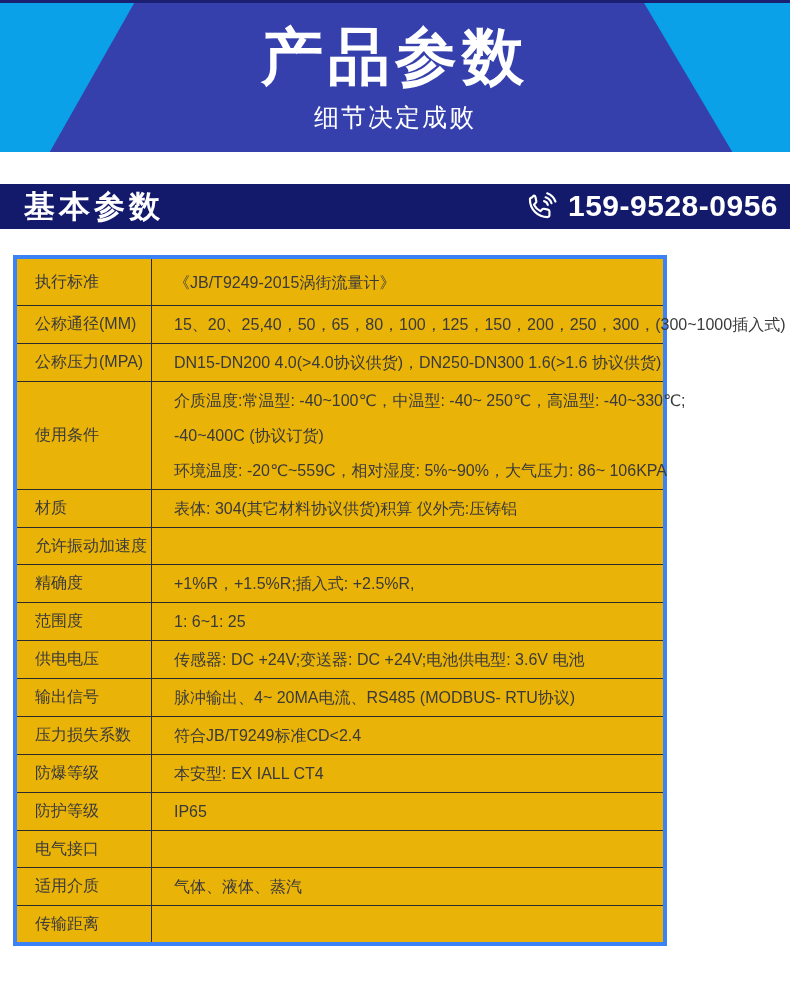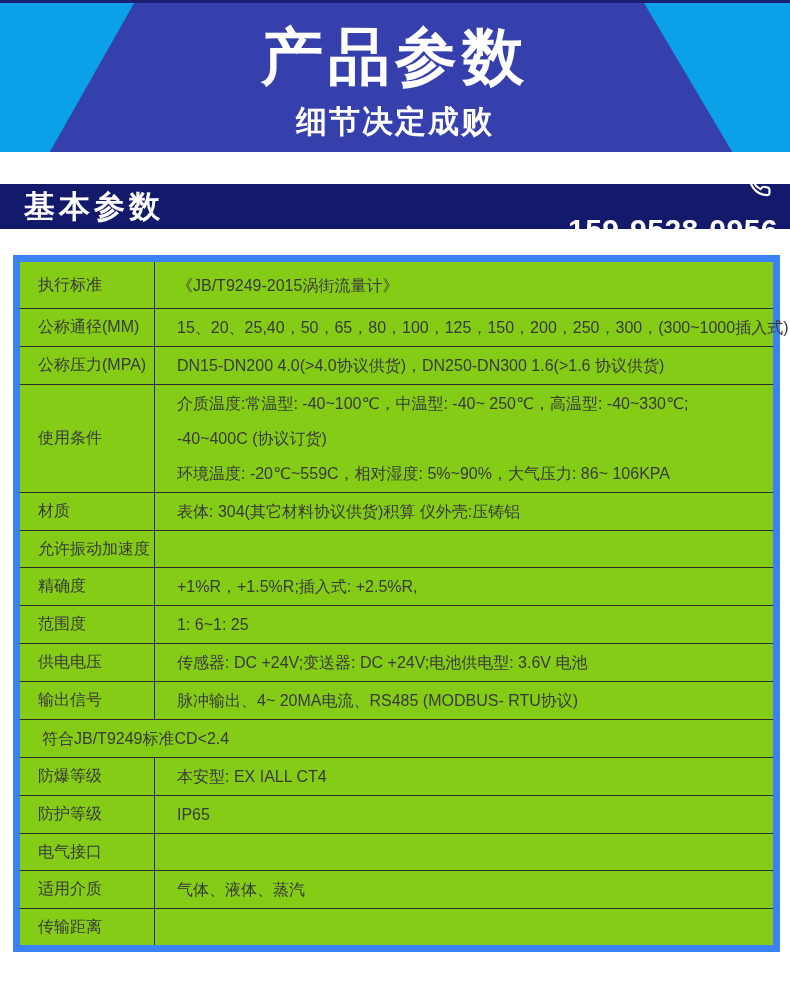--- a/index.html
+++ b/index.html
@@ -31,57 +31,57 @@
   .banner-title {
     margin-top: 24px;
     font-size: 62px;
     font-weight: 900;
     letter-spacing: 5px;
     color: #ffffff;
     line-height: 1.05;
   }
   .banner-subtitle {
     margin-top: 12px;
-    font-size: 31px;
-    font-weight: 700;
+    font-size: 25px;
+    font-weight: 400;
     letter-spacing: 2px;
     color: #ffffff;
   }
 
   
   .section-bar {
     margin-top: 32px;
     height: 45px;
     background: #141A6B;
     display: flex;
     align-items: center;
     justify-content: space-between;
     padding: 0 12px 0 24px;
   }
   .section-title {
     color: #ffffff;
     font-size: 31px;
     font-weight: 600;
     letter-spacing: 4px;
   }
-  .phone-wrap { display: flex; align-items: flex-end; gap: 10px; flex-direction: column; }
+  .phone-wrap { display: flex; align-items: flex-start; gap: 10px; }
   .phone-icon { display: block; }
   .phone-number {
     color: #ffffff;
     font-size: 30px;
     font-weight: bold;
     letter-spacing: 0.5px;
   }
 
   
   .spec-table {
     margin: 26px 10px 0 13px;
-    width: 767px;
-    border: 7px solid #3b82f6;
-    background: #84cc16;
+    width: 654px;
+    border: 4px solid #3b82f6;
+    background: #eab308;
   }
   .spec-row { display: flex; min-height: 37px; }
   .spec-row + .spec-row { border-top: 1px solid #2B2B2B; }
   .spec-row.tall { min-height: 46px; }
   .cell {
     font-size: 16px;
     color: #3A3A3A;
     display: flex;
     flex-direction: column;
     justify-content: center;
@@ -187,20 +187,21 @@
   </div>
 
   <div class="spec-row">
     <div class="cell label">输出信号</div>
     <div class="cell value">
       <div class="line">脉冲输出、4~ 20MA电流、RS485 (MODBUS- RTU协议)</div>
     </div>
   </div>
 
   <div class="spec-row">
+    <div class="cell label">压力损失系数</div>
     <div class="cell value">
       <div class="line">符合JB/T9249标准CD&lt;2.4</div>
     </div>
   </div>
 
   <div class="spec-row">
     <div class="cell label">防爆等级</div>
     <div class="cell value">
       <div class="line">本安型: EX IALL CT4</div>
     </div>

